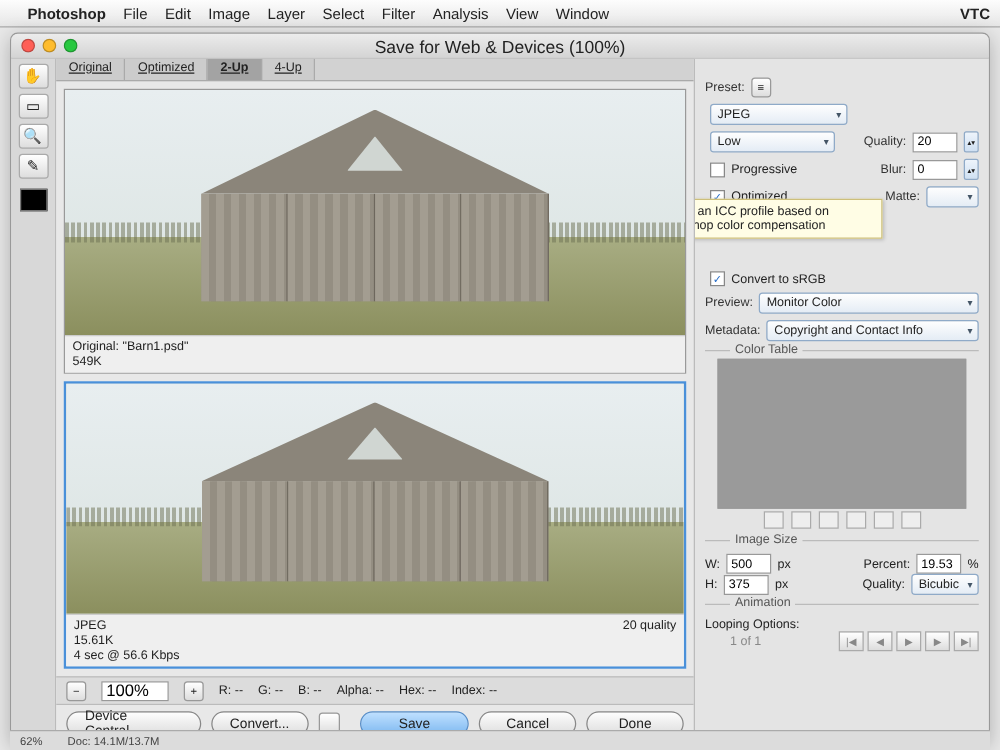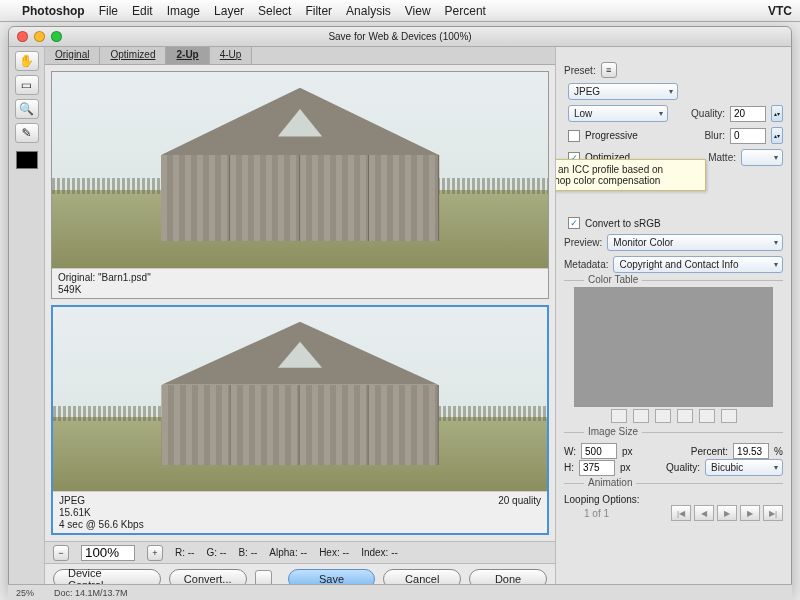--- a/index.html
+++ b/index.html
@@ -6,21 +6,21 @@
 body { background: #e8e8e8; font-size: 11px; color: #222; overflow: hidden; width: 800px; height: 600px; }
 
 
 .menubar { height: 22px; background: linear-gradient(#fdfdfd,#e6e6e6); border-bottom:1px solid #aaa; display:flex; align-items:center; padding:0 8px; gap:14px; font-size:12px; }
 .menubar .apple { font-size:14px; }
 .menubar .app { font-weight:bold; }
 .menubar .right { margin-left:auto; font-weight:bold; }
 
 
 .window { position:absolute; top:26px; left:8px; right:8px; bottom:6px; background:#e8e8e8; border:1px solid #999; border-radius:6px; box-shadow:0 4px 16px rgba(0,0,0,.25); display:flex; flex-direction:column; }
-.titlebar { height:20px; background:linear-gradient(#ececec,#d4d4d4); border-bottom:1px solid #aaa; border-radius:6px 6px 0 0; display:flex; align-items:center; font-size:10px; position:relative; }
+.titlebar { height:20px; background:linear-gradient(#ececec,#d4d4d4); border-bottom:1px solid #aaa; border-radius:6px 6px 0 0; display:flex; align-items:center; font-size:14px; position:relative; }
 .traffic { display:flex; gap:6px; position:absolute; left:8px; }
 .dot { width:11px; height:11px; border-radius:50%; border:1px solid rgba(0,0,0,.25); }
 .dot.r{background:#ff5f57}.dot.y{background:#febc2e}.dot.g{background:#28c840}
 .titlebar .title { margin:0 auto; }
 
 .body { flex:1; display:flex; overflow:hidden; }
 
 
 .tools { width:36px; background:#d8d8d8; border-right:1px solid #bbb; padding:4px 0; display:flex; flex-direction:column; align-items:center; gap:4px; }
 .tool { width:24px; height:20px; border:1px solid #aaa; background:linear-gradient(#fff,#ddd); border-radius:3px; font-size:12px; display:flex; align-items:center; justify-content:center; cursor:pointer; }
@@ -87,21 +87,21 @@
   <span class="apple"></span>
   <span class="app">Photoshop</span>
   <span>File</span>
   <span>Edit</span>
   <span>Image</span>
   <span>Layer</span>
   <span>Select</span>
   <span>Filter</span>
   <span>Analysis</span>
   <span>View</span>
-  <span>Percent</span>
+  <span>Window</span>
   <span class="right">VTC</span>
 </div>
 
 <div class="window">
   <div class="titlebar">
     <div class="traffic">
       <div class="dot r"></div>
       <div class="dot y"></div>
       <div class="dot g"></div>
     </div>
@@ -267,21 +267,21 @@
           <span>px</span>
           <span style="margin-left:auto">Percent:</span>
           <input class="numfield" value="19.53" style="">
           <span>%</span>
         </div>
         <div class="row">
           <span>H:</span>
           <input class="numfield" value="375" style="">
           <span>px</span>
           <span style="margin-left:auto">Quality:</span>
-          <div class="dropdown" style="width:78px;flex:none">Bicubic</div>
+          <div class="dropdown" style="width:54px;flex:none">Bicubic</div>
         </div>
       </div>
 
       <div class="section">
         <span class="stitle">Animation</span>
         <div class="row" style="margin-top:6px">
           <span>Looping Options:</span>
         </div>
         <div class="row">
           <span style="margin-left:20px;color:#888">1 of 1</span>
@@ -292,15 +292,15 @@
             <div class="tb">▶</div>
             <div class="tb">▶|</div>
           </div>
         </div>
       </div>
     </div>
   </div>
 </div>
 
 <div class="status">
-  <span>25%</span>
+  <span>62%</span>
   <span>Doc: 14.1M/13.7M</span>
 </div>
 
 </body></html>

